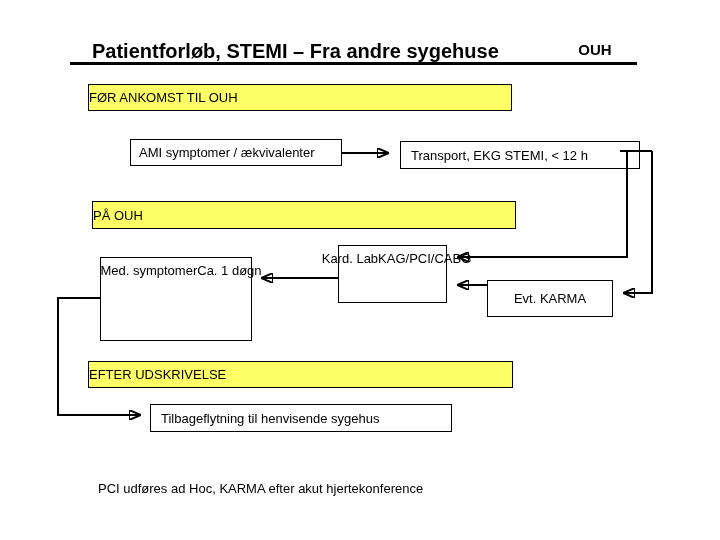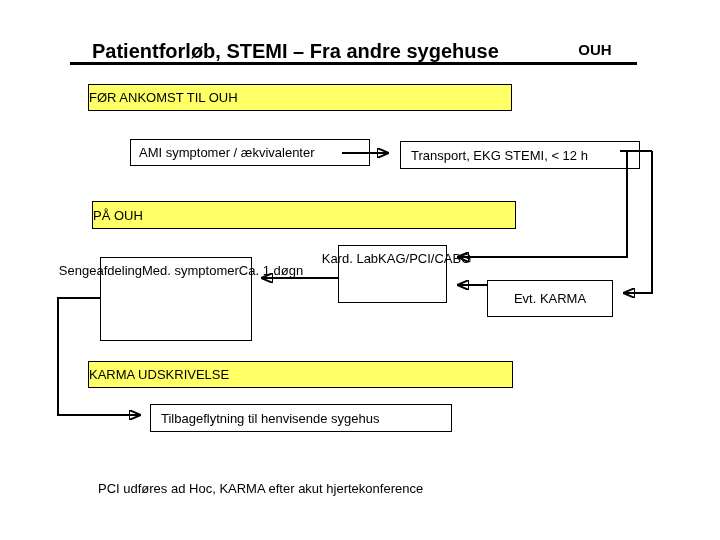--- a/index.html
+++ b/index.html
@@ -16,21 +16,21 @@
   .box{border:1px solid #000;background:#fff;display:flex;align-items:center;
        font-size:13px;white-space:nowrap;}
   .section{background:var(--yellow);align-items:center;}
   .pad8{padding-left:8px;}
   .pad10{padding-left:10px;}
   .multi{flex-direction:row;align-items:flex-start;justify-content:center;}
   .multi div{line-height:26px;}
   .center{justify-content:center;}
 
   .sec-before{left:88px;top:84px;width:424px;height:27px;}
-  .ami{left:130px;top:139px;width:240px;height:27px;text-align:right;}
+  .ami{left:130px;top:139px;width:212px;height:27px;text-align:right;}
   .transport{left:400px;top:141px;width:240px;height:28px;}
   .sec-at{left:92px;top:201px;width:424px;height:28px;}
   .kardlab{left:338px;top:245px;width:109px;height:58px;}
   .ward{left:100px;top:257px;width:152px;height:84px;}
   .ward div{line-height:25px;}
   .karma{left:487px;top:280px;width:126px;height:37px;}
   .sec-after{left:88px;top:361px;width:425px;height:27px;}
   .transfer{left:150px;top:404px;width:302px;height:28px;}
 
   .footnote{left:98px;top:481px;font-size:13px;white-space:nowrap;}
@@ -45,35 +45,34 @@
 <div class="abs logo">OUH</div>
 <div class="abs rule"></div>
 
 <div class="abs box section sec-before">
   <span>FØR ANKOMST TIL OUH</span>
 </div>
 <div class="abs box section sec-at">
   <span>PÅ OUH</span>
 </div>
 <div class="abs box section sec-after">
-  <span>KARMA UDSKRIVELSE</span>
+  <span>EFTER UDSKRIVELSE</span>
 </div>
 
 <div class="abs box pad8 ami">
   <span>AMI symptomer / ækvivalenter</span>
 </div>
 <div class="abs box pad10 transport">
   <span>Transport, EKG STEMI, &lt; 12 h</span>
 </div>
 <div class="abs box multi pad8 kardlab">
   <div>Kard. Lab</div>
   <div>KAG/PCI/CABG</div>
 </div>
 <div class="abs box multi pad10 ward">
-  <div>Sengeafdeling</div>
   <div>Med. symptomer</div>
   <div>Ca. 1 døgn</div>
 </div>
 <div class="abs box center karma">
   <span>Evt. KARMA</span>
 </div>
 <div class="abs box pad10 transfer">
   <span>Tilbageflytning til henvisende sygehus</span>
 </div>
 

